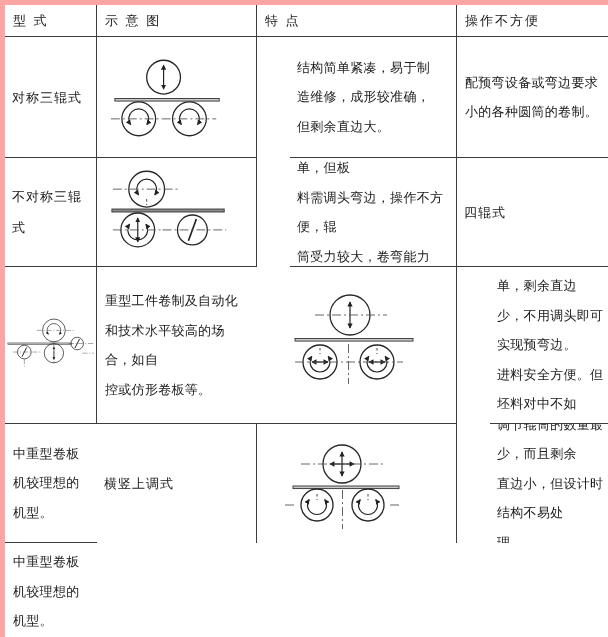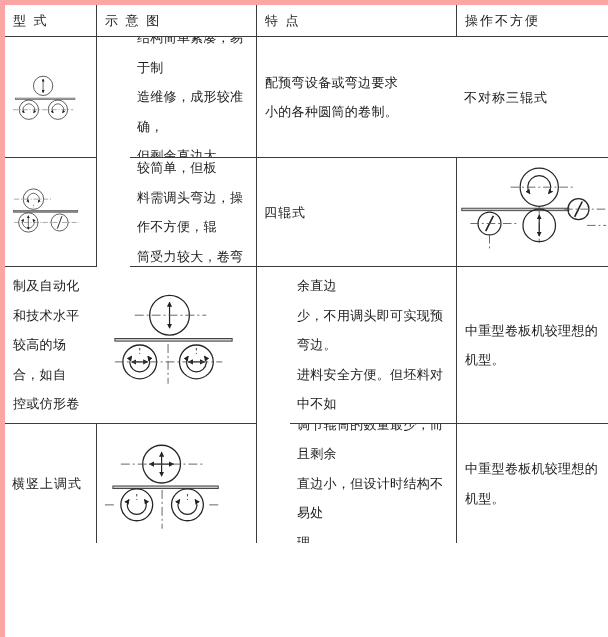--- a/index.html
+++ b/index.html
@@ -49,20 +49,21 @@
 </svg>
 
 <div class="page">
   <div class="tbl">
 
     <div class="cell head">型  式</div>
     <div class="cell head">示 意 图</div>
     <div class="cell head">特    点</div>
     <div class="cell head c-last">操作不方便</div>
 
+    <div class="cell type">对称三辊式</div>
     <div class="cell schem">
       <svg width="160" height="121" viewBox="0 0 160 121" role="img">
         <circle class="roll" cx="67" cy="40" r="17"></circle>
         <line class="mark" x1="67" y1="28" x2="67" y2="52" marker-start="url(#ah)" marker-end="url(#ah)"></line>
         <rect class="plate" x="18" y="61.5" width="105" height="2.6"></rect>
         <circle class="roll" cx="42" cy="82" r="17"></circle>
         <circle class="roll" cx="93" cy="82" r="17"></circle>
         <path class="mark" d="M33.8,87.7 A10,10 0 1 1 50.2,87.7" marker-start="url(#ah)" marker-end="url(#ah)"></path>
         <path class="mark" d="M84.8,87.7 A10,10 0 1 1 101.2,87.7" marker-start="url(#ah)" marker-end="url(#ah)"></path>
         <line class="cline" x1="14" y1="82" x2="120" y2="82"></line>

